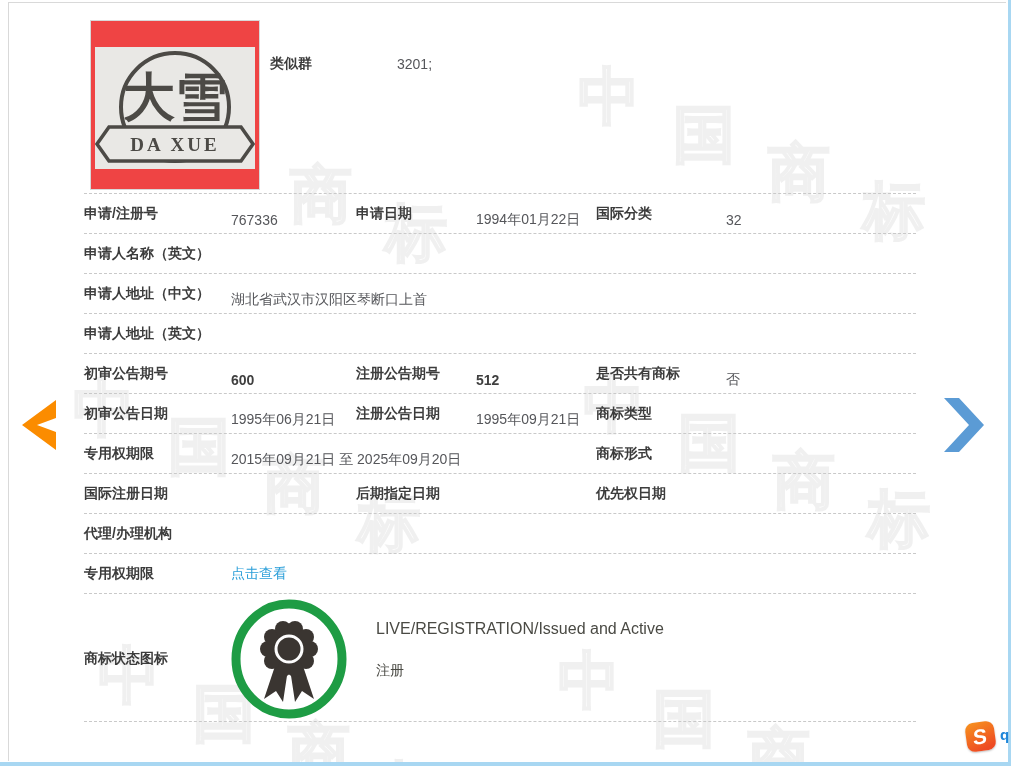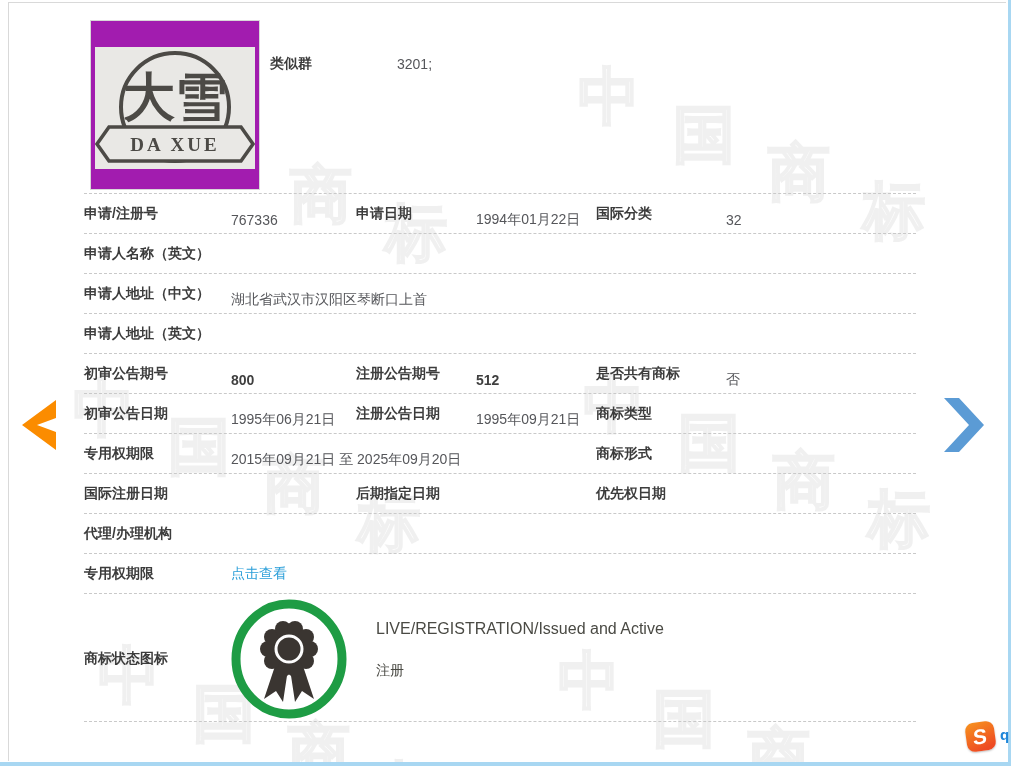--- a/index.html
+++ b/index.html
@@ -16,21 +16,21 @@
   
   .wm { position:absolute; width:360px; height:190px; z-index:1; pointer-events:none; }
   .wm span { position:absolute; font-size:62px; font-weight:bold; color:transparent;
              -webkit-text-stroke:2px rgba(160,160,160,0.16); line-height:1; }
   .wm span:nth-child(1){ left:0;   top:0; }
   .wm span:nth-child(2){ left:95px; top:38px; }
   .wm span:nth-child(3){ left:190px; top:76px; }
   .wm span:nth-child(4){ left:285px; top:114px; }
 
   
-  .tm-box { position:absolute; left:90px; top:20px; width:170px; height:170px; background:#a21caf;
+  .tm-box { position:absolute; left:90px; top:20px; width:170px; height:170px; background:#ef4444;
             border:1px solid #d8d8d8; z-index:3; }
   .tm-canvas { position:absolute; left:4px; top:26px; width:160px; height:122px; background:#e9e8e5; }
 
   
   .header { position:absolute; left:270px; top:20px; width:650px; z-index:3; }
   .h-row { display:flex; align-items:center; height:85px; }
   .h-row1 { border-bottom:1px dashed #c9c9c9; }
   .h-row2 { height:88px; }
   .h-label { width:127px; font-size:14px; font-weight:bold; color:#3c3c3c; }
   .h-value { font-size:14px; color:#55565a; }
@@ -154,21 +154,21 @@
       <span class="val grow">湖北省武汉市汉阳区琴断口上首</span>
     </div>
 
     <div class="row">
       <span class="lbl c1l">申请人地址（英文）</span>
       <span class="val grow"></span>
     </div>
 
     <div class="row">
       <span class="lbl c1l">初审公告期号</span>
-      <span class="val c1v b">800</span>
+      <span class="val c1v b">600</span>
       <span class="lbl c2l">注册公告期号</span>
       <span class="val c2v b">512</span>
       <span class="lbl c3l">是否共有商标</span>
       <span class="val c3v">否</span>
     </div>
 
     <div class="row">
       <span class="lbl c1l">初审公告日期</span>
       <span class="val c1v">1995年06月21日</span>
       <span class="lbl c2l">注册公告日期</span>

